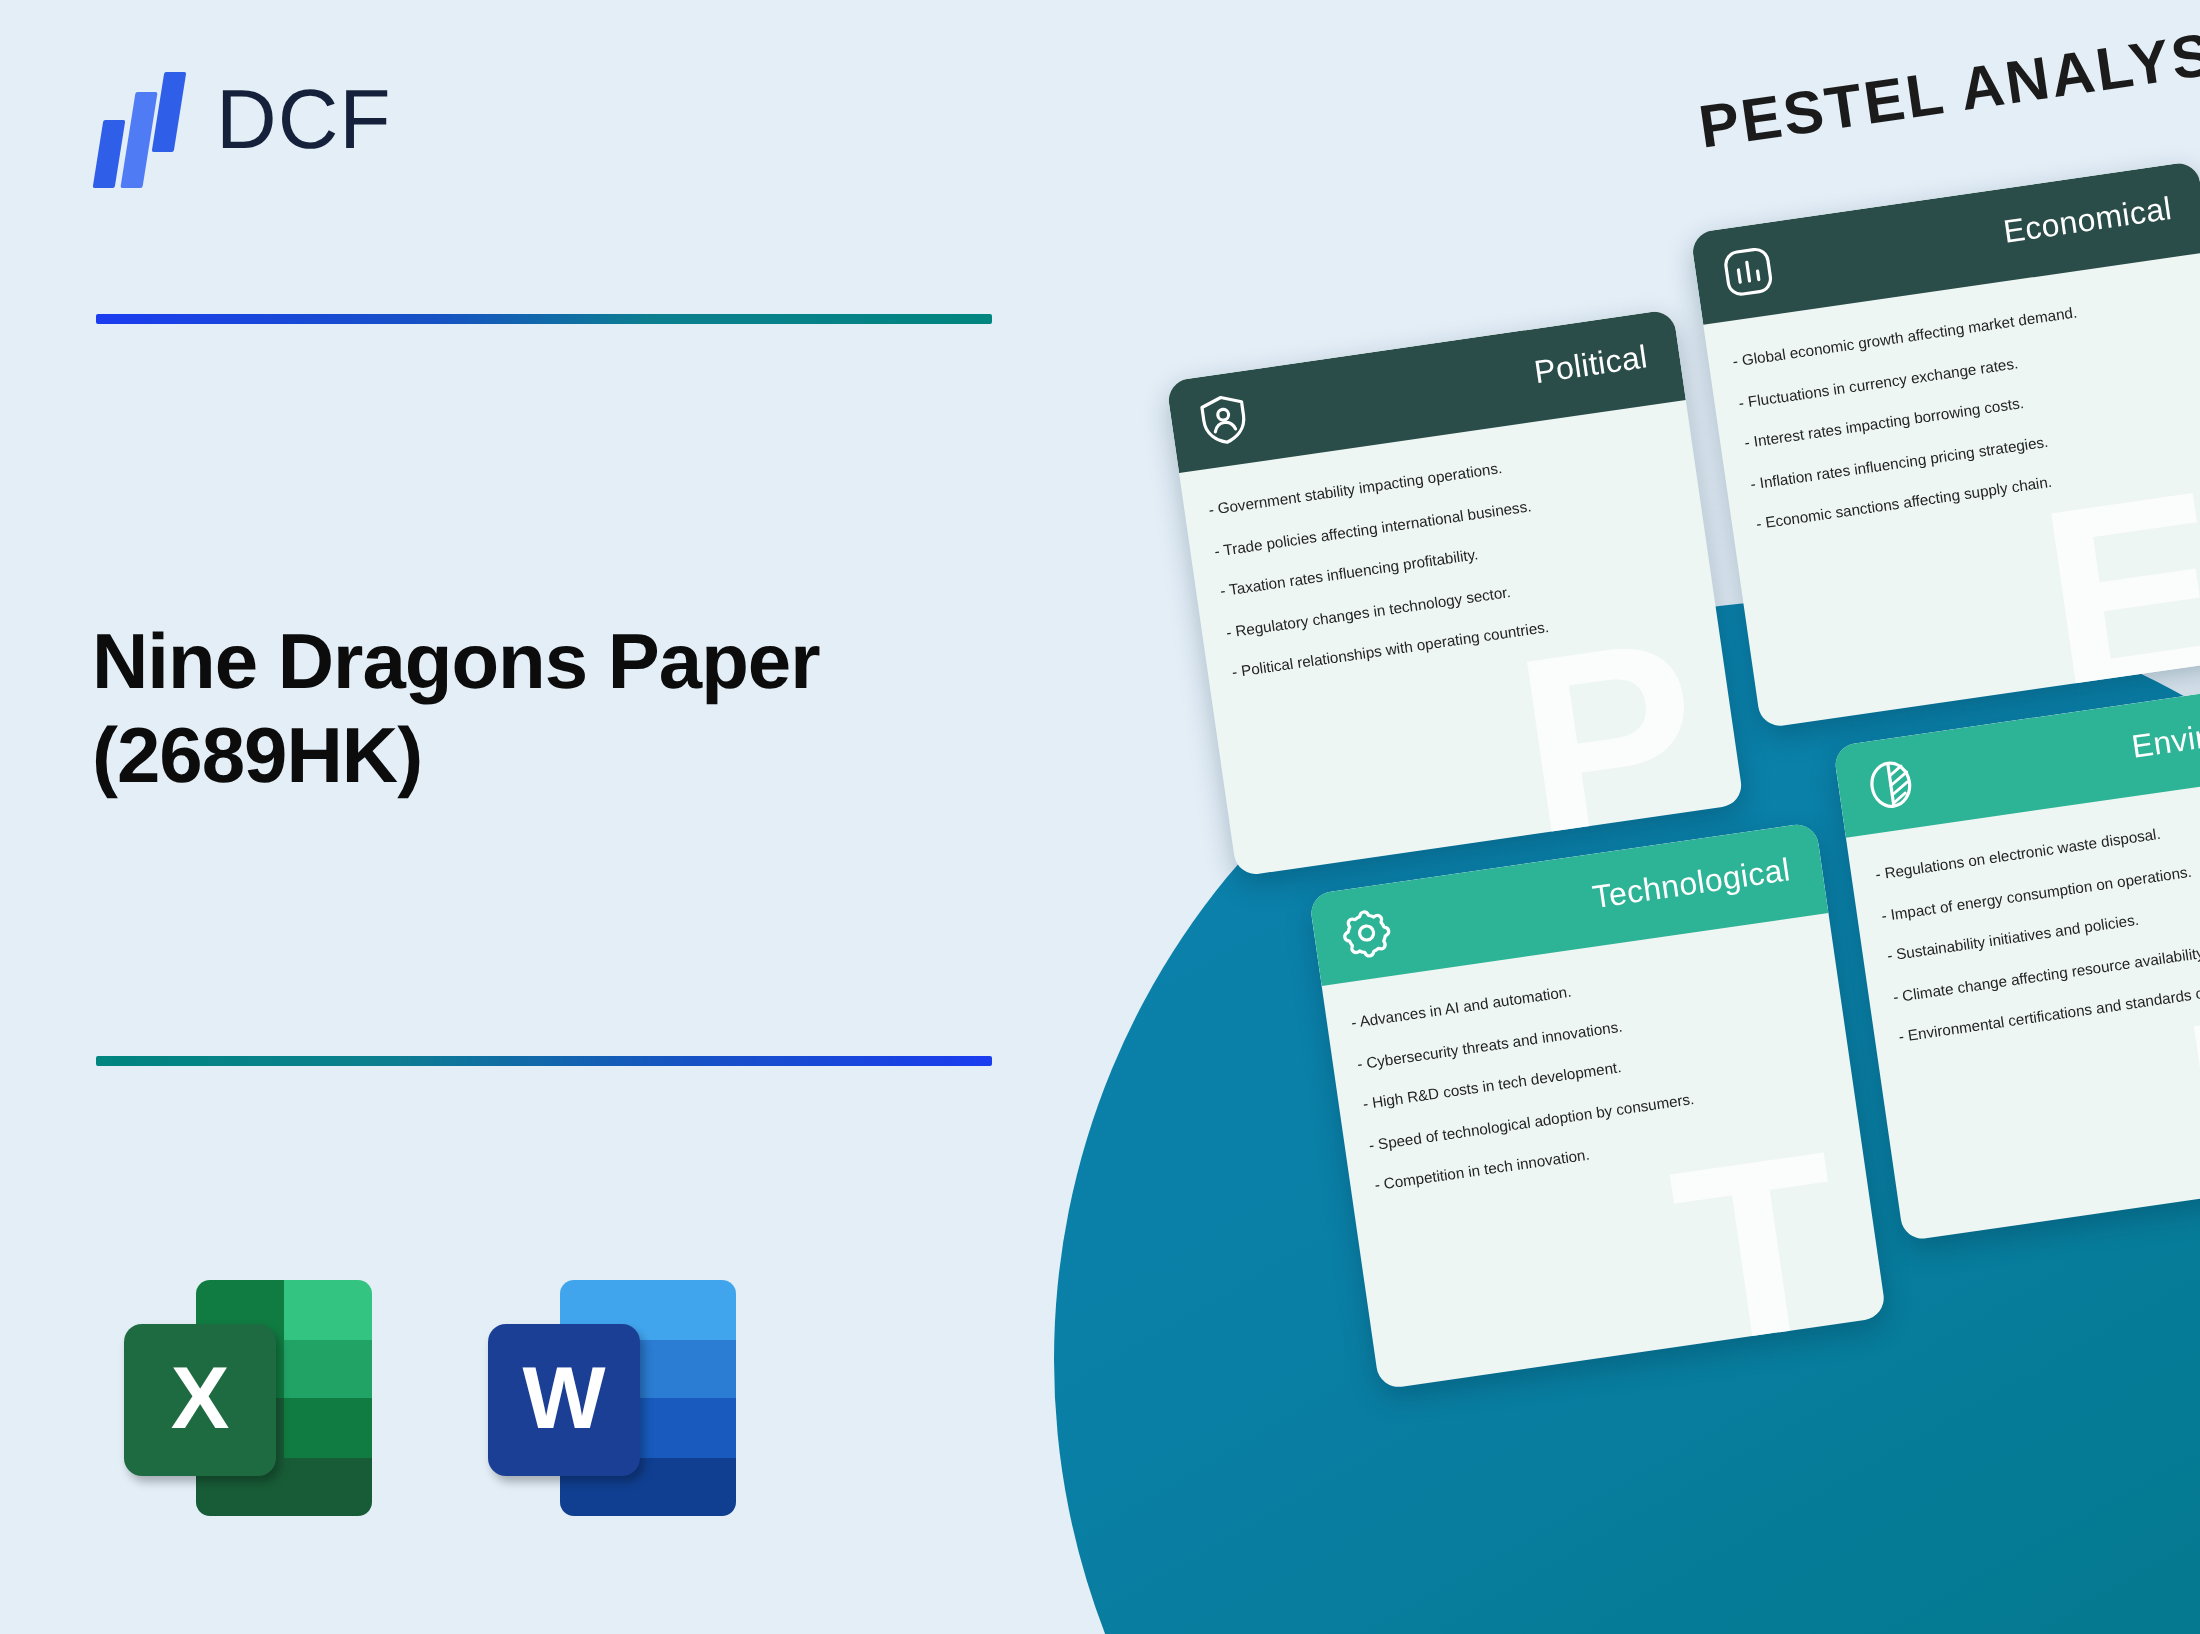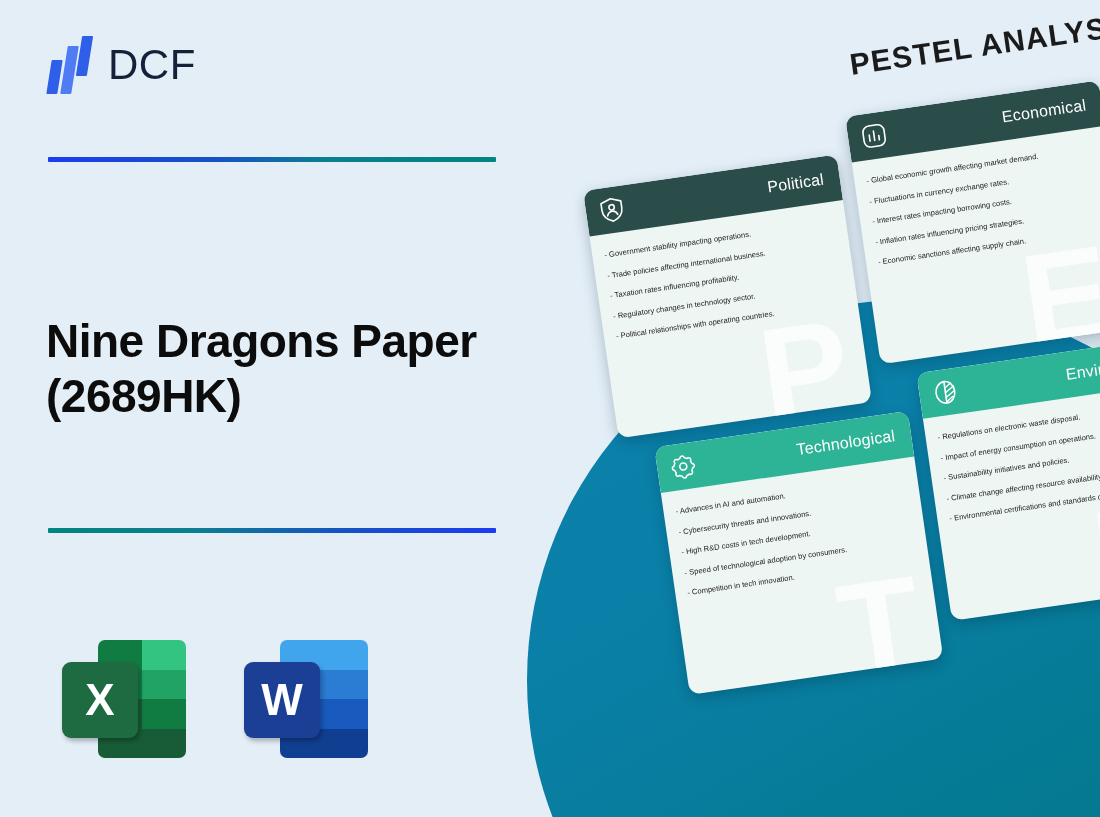--- a/index.html
+++ b/index.html
@@ -5,35 +5,35 @@
   html,body{margin:0;padding:0;}
   body{
     width:1100px;height:817px;
     background:#e3eef7;
     font-family:"Liberation Sans",sans-serif;
     overflow:hidden;position:relative;
   }
   #page{position:absolute;inset:0;overflow:hidden;}
 
   
-  .logo-wrap{position:absolute;left:48px;top:36px;display:flex;align-items:center;gap:14px;}
+  .logo-wrap{position:absolute;left:48px;top:36px;display:flex;align-items:flex-start;gap:14px;}
   .logo-mark{position:relative;width:46px;height:58px;}
   .logo-mark i{position:absolute;display:block;transform:skewX(-9deg);border-radius:1px;}
   .bar1{left:1px;  top:24px; width:11px;height:34px;background:#2f5fe8;}
   .bar2{left:16px; top:10px; width:11px;height:48px;background:#4f7bf5;}
   .bar3{left:31px; top:0px;  width:11px;height:40px;background:#2f5fe8;}
   .logo-text{font-size:42px;font-weight:400;color:#15213a;letter-spacing:.5px;
              font-family:"Liberation Sans",sans-serif;}
 
   .divider{position:absolute;left:48px;width:448px;height:5px;border-radius:1px;}
   .divider.top{top:157px;background:linear-gradient(90deg,#1b3cf0 0%,#1652c4 38%,#0b7f8f 62%,#00857f 100%);}
   .divider.bottom{top:528px;background:linear-gradient(90deg,#00857f 0%,#0b7f8f 32%,#1652c4 66%,#1b3cf0 100%);}
 
   .page-title{position:absolute;left:46px;top:283px;width:470px;
-    font-size:46px;line-height:1.20;font-weight:bold;color:#0c0c0c;letter-spacing:-0.5px;}
+    font-size:39px;line-height:1.20;font-weight:bold;color:#0c0c0c;letter-spacing:-0.5px;}
 
   
   .office-icons{position:absolute;left:62px;top:640px;display:flex;gap:58px;}
   .office-icon{position:relative;width:124px;height:118px;}
   .oi-sheet{position:absolute;right:0;top:0;width:88px;height:118px;border-radius:7px;overflow:hidden;}
   .oi-sheet .q{position:absolute;width:50%;height:25%;}
   .oi-tile{position:absolute;left:0;top:22px;width:76px;height:76px;border-radius:9px;
     display:flex;align-items:center;justify-content:center;
     box-shadow:2px 3px 5px rgba(0,0,0,.28);}
   .oi-letter{color:#fff;font-size:44px;font-weight:bold;font-family:"Liberation Sans",sans-serif;line-height:1;}

